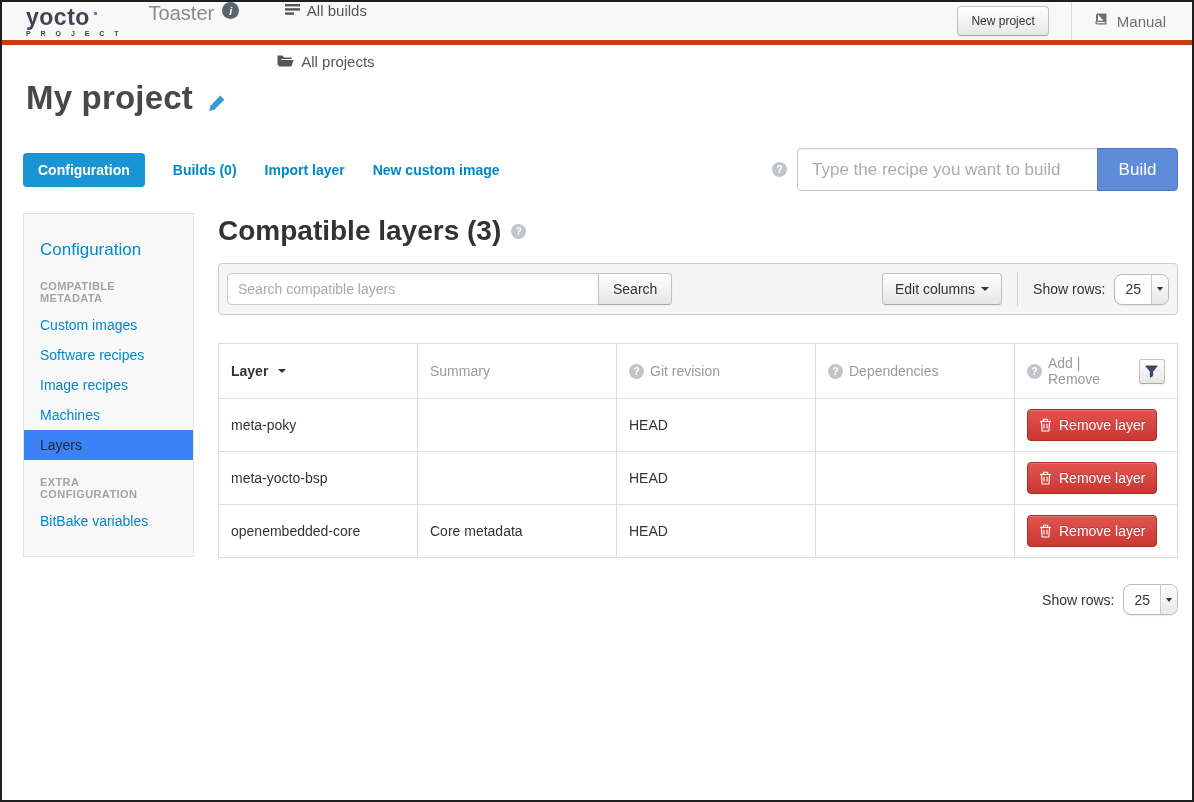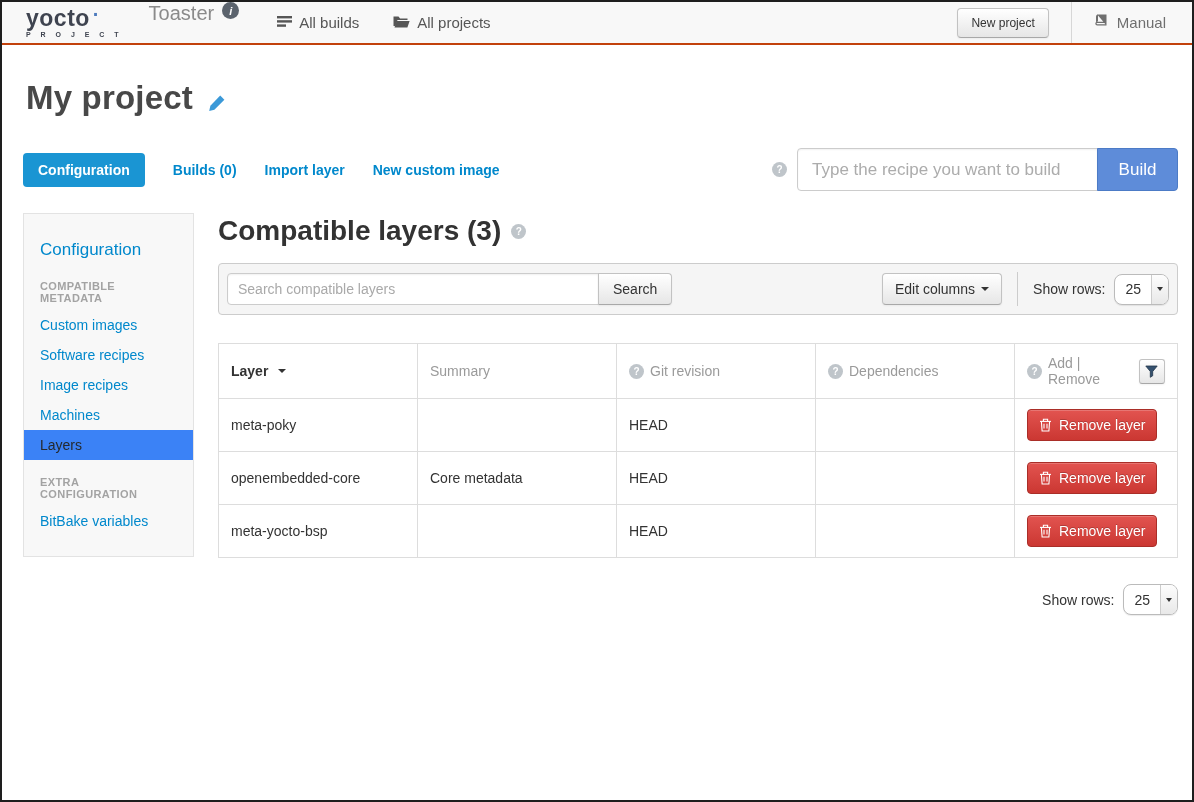--- a/index.html
+++ b/index.html
@@ -5,36 +5,36 @@
   * { margin:0; padding:0; box-sizing:border-box; }
   html,body { width:1194px; height:802px; }
   body {
     font-family:"Liberation Sans", sans-serif;
     font-size:14px; color:#333; background:#fff;
   }
   .frame { width:1194px; height:802px; border:2px solid #1e1e1e; background:#fff; overflow:hidden; }
 
   
   .navbar {
-    height:43px; background:#f8f8f8; border-bottom:2px solid #c2410c;
+    height:43px; background:#f8f8f8; border-bottom:5px solid #c2410c;
     display:flex; align-items:stretch; padding-left:24px;
   }
   .brand { display:flex; flex-direction:column; justify-content:center; margin-right:26px; cursor:pointer; }
   .brand-top { display:flex; align-items:flex-start; line-height:1; }
   .brand-word { font-size:23px; font-weight:bold; color:#3f4450; letter-spacing:0.5px; }
   .brand-dot { color:#4d7bbd; font-size:20px; font-weight:bold; margin-left:3px; line-height:0.7; }
   .brand-sub { font-size:7px; color:#3f4450; letter-spacing:4px; font-weight:bold; margin-top:1px; }
   .appname { display:flex; align-items:flex-start; gap:8px; margin-right:38px; }
   .appname-text { font-size:20px; color:#8a8a8a; }
   .info-icon {
     width:17px; height:17px; border-radius:50%; background:#5b636d; color:#fff;
     font-size:11px; font-weight:bold; font-style:italic;
     display:inline-flex; align-items:center; justify-content:center;
   }
-  .nav-links { display:flex; align-items:center; gap:34px; }
+  .nav-links { display:flex; align-items:center; gap:34px;flex-direction:column; }
   .nav-link { display:flex; align-items:center; gap:7px; color:#565656; font-size:15px; cursor:pointer; }
   .nav-right { margin-left:auto; display:flex; align-items:stretch; }
   .newproj-wrap { display:flex; align-items:center; padding-right:22px; }
   .btn {
     display:inline-flex; align-items:center; justify-content:center; gap:6px;
     background:linear-gradient(#ffffff,#e6e6e6); border:1px solid #c2c2c2; border-bottom-color:#a8a8a8;
     border-radius:4px; color:#333; font-size:14px; cursor:pointer;
     box-shadow:inset 0 1px 0 rgba(255,255,255,.4), 0 1px 2px rgba(0,0,0,.05);
   }
   .btn-newproject { padding:7px 13px; font-size:12px; }
@@ -320,43 +320,43 @@
                         <path d="M5 5.8 v4.8"></path>
                         <path d="M8 5.8 v4.8"></path>
                       </g>
                     </svg>
                     <span>Remove layer</span>
                   </button>
                 </td>
               </tr>
 
               <tr>
-                <td>openembedded-core</td>
-                <td>Core metadata</td>
+                <td>meta-yocto-bsp</td>
+                <td></td>
                 <td>HEAD</td>
                 <td></td>
                 <td>
                   <button class="btn-remove">
                     <svg width="13" height="14" viewBox="0 0 13 14">
                       <g fill="none" stroke="#ffffff" stroke-width="1.1">
                         <path d="M1 3.4 h11"></path>
                         <path d="M4.4 3.2 V1.2 h4.2 v2"></path>
                         <path d="M2.4 3.6 l0.7 9.4 h6.8 l0.7 -9.4"></path>
                         <path d="M5 5.8 v4.8"></path>
                         <path d="M8 5.8 v4.8"></path>
                       </g>
                     </svg>
                     <span>Remove layer</span>
                   </button>
                 </td>
               </tr>
 
               <tr>
-                <td>meta-yocto-bsp</td>
-                <td></td>
+                <td>openembedded-core</td>
+                <td>Core metadata</td>
                 <td>HEAD</td>
                 <td></td>
                 <td>
                   <button class="btn-remove">
                     <svg width="13" height="14" viewBox="0 0 13 14">
                       <g fill="none" stroke="#ffffff" stroke-width="1.1">
                         <path d="M1 3.4 h11"></path>
                         <path d="M4.4 3.2 V1.2 h4.2 v2"></path>
                         <path d="M2.4 3.6 l0.7 9.4 h6.8 l0.7 -9.4"></path>
                         <path d="M5 5.8 v4.8"></path>

